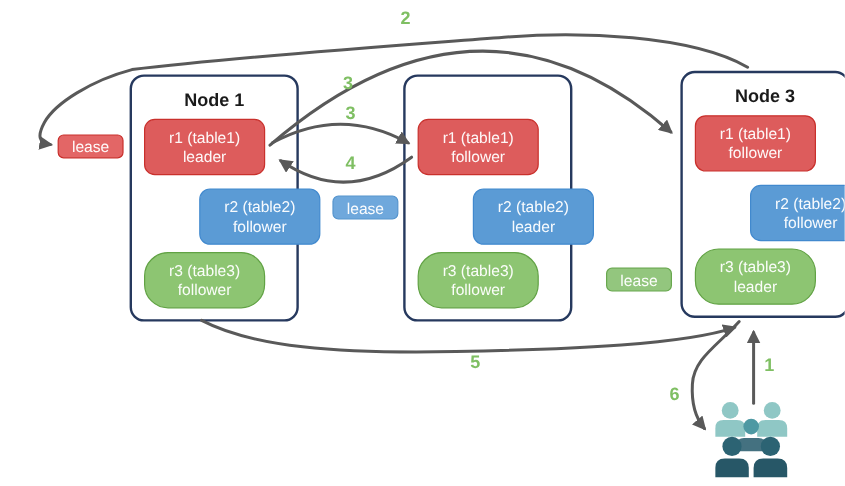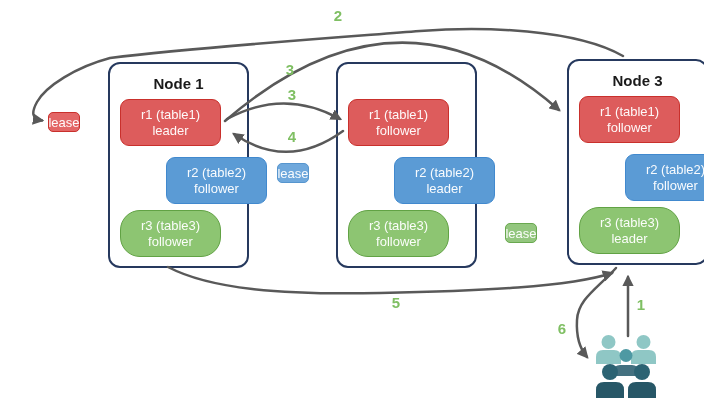--- a/index.html
+++ b/index.html
@@ -18,21 +18,21 @@
     position:absolute; left:10px; width:101px; height:47px; box-sizing:border-box;
     border-radius:9px; border:1.5px solid transparent;
     display:flex; flex-direction:column; align-items:center; justify-content:center;
     color:rgba(255,255,255,0.96); font-size:13px; line-height:1.22; text-align:center;
   }
   .replica.red   { background:#dd5c5c; border-color:#c9302c; }
   .replica.blue  { background:#5b9bd5; border-color:#4189ce;margin-left:46px; }
   .replica.green { background:#8dc572; border-color:#61a244;border-radius:20px; }
   .pos-r1 { top:35px; } .pos-r2 { top:93px; } .pos-r3 { top:146px; }
   .lease {
-    position:absolute; width:32px; height:20px; box-sizing:border-box;
+    position:absolute; width:55px; height:20px; box-sizing:border-box;
     border-radius:5px; border:1.5px solid transparent;
     display:flex; align-items:center; justify-content:center;
     color:rgba(255,255,255,0.97); font-size:13px;
   }
   .lease.red   { background:#e36666; border-color:#c9302c; }
   .lease.blue  { background:#6fa8dc; border-color:#5695ce; }
   .lease.green { background:#93c67e; border-color:#69a84f; }
   .step {
     position:absolute; width:16px; text-align:center;
     font-size:15px; font-weight:700; color:#7fbf63;

